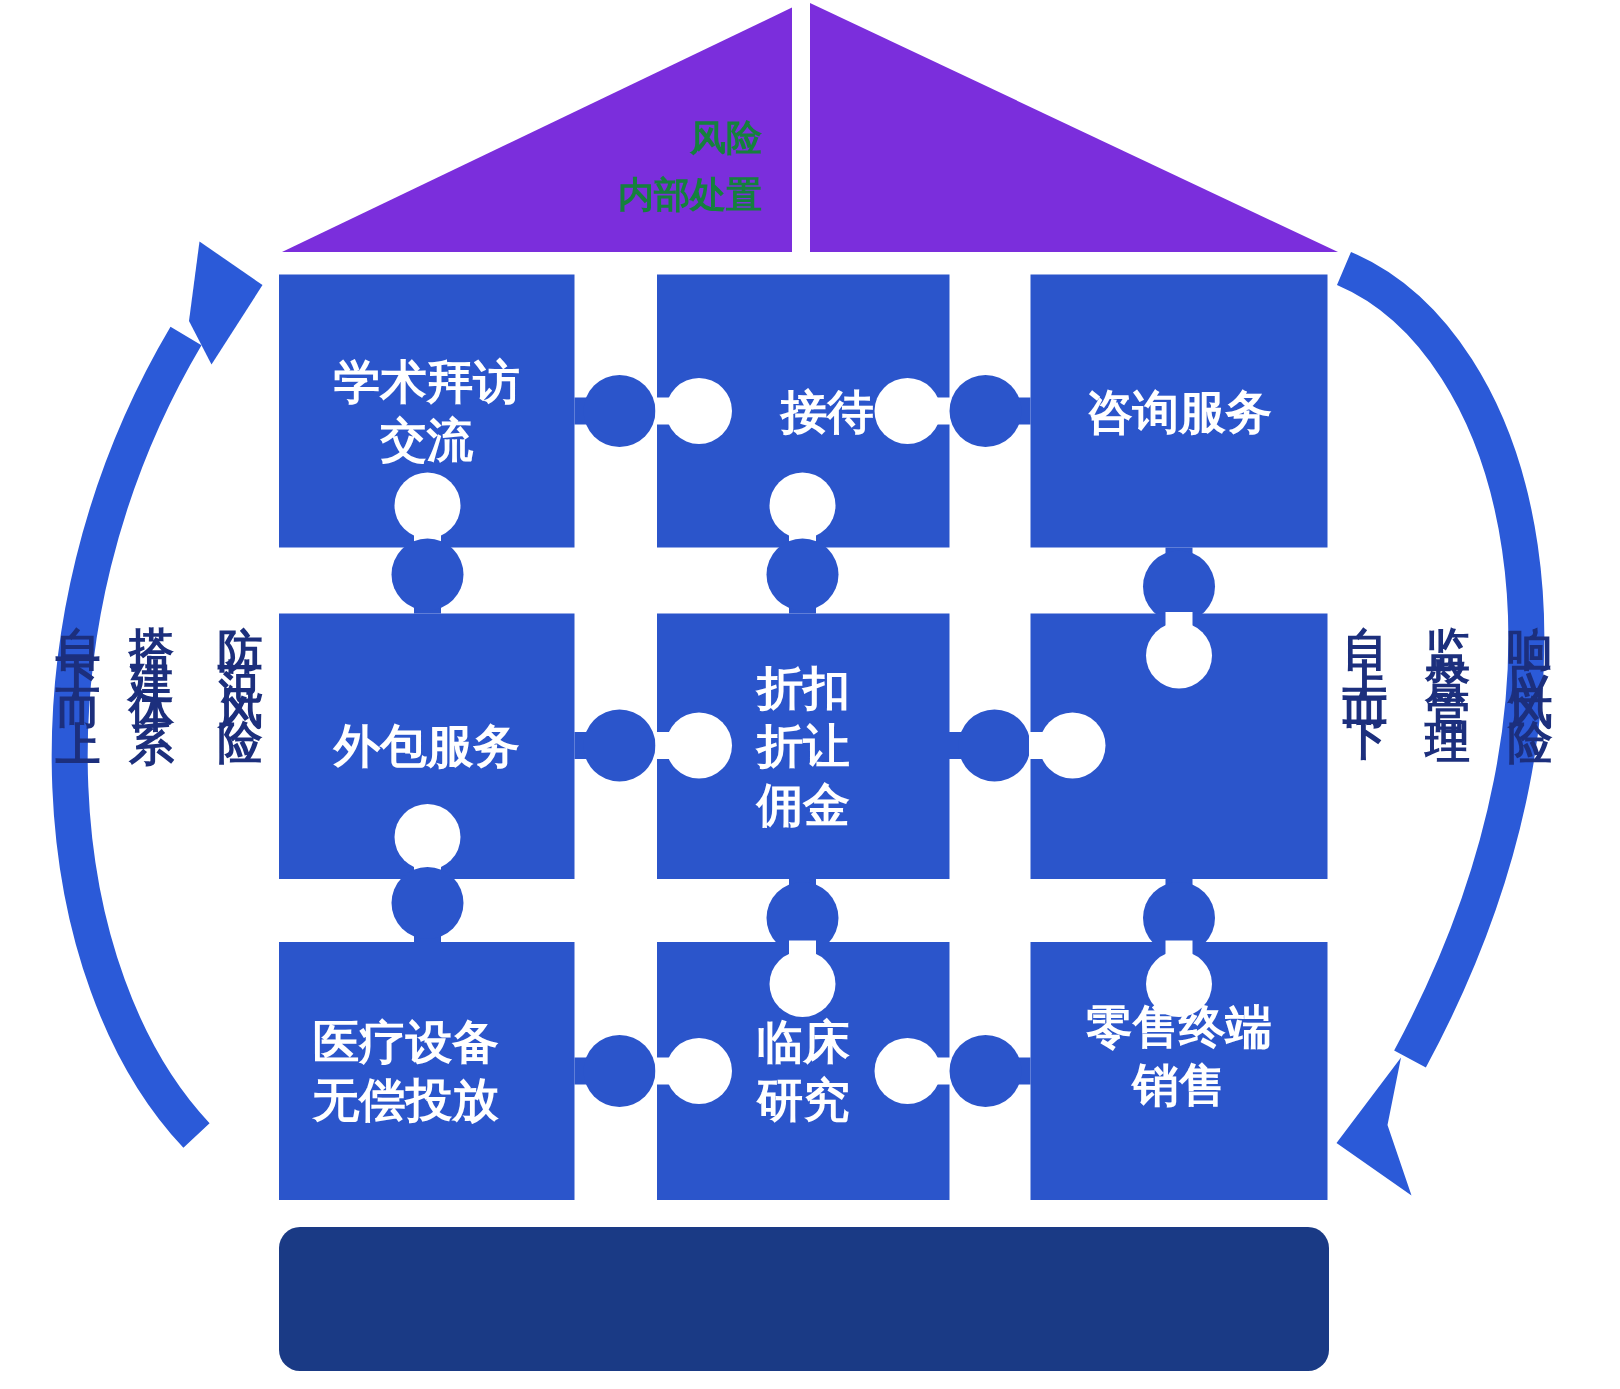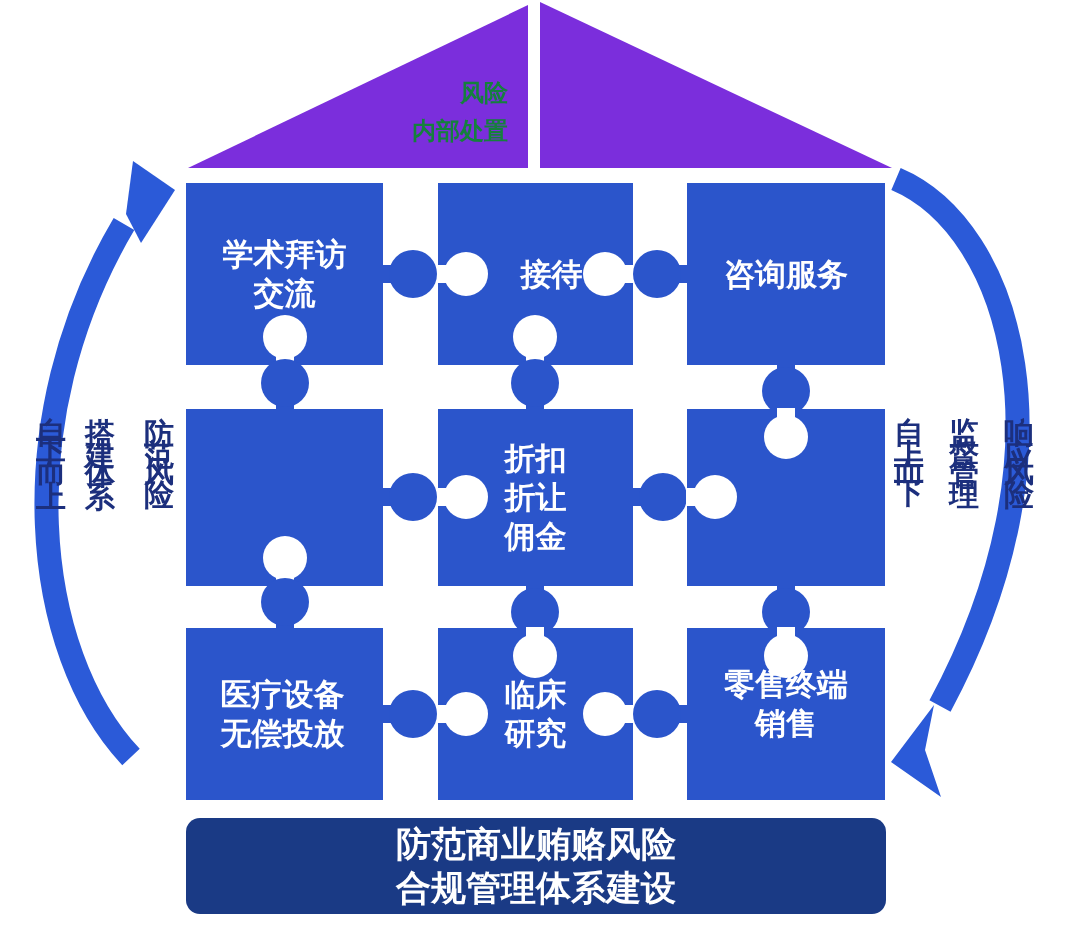--- a/index.html
+++ b/index.html
@@ -133,36 +133,33 @@
     <rect x="186" y="818" width="700" height="96" rx="14" fill="#1A3A85"></rect>
   </svg>
 
   <div class="txt roof-label" style="left:310px;top:74px;width:198px;text-align:right;">风险
 内部处置</div>
 
   <div class="txt piece-label" style="left:186px;top:183px;width:197px;height:182px;">学术拜访
 交流</div>
   <div class="txt piece-label" style="left:454px;top:183px;width:195px;height:182px;">接待</div>
   <div class="txt piece-label" style="left:687px;top:183px;width:198px;height:182px;">咨询服务</div>
+  <div class="txt piece-label" style="left:186px;top:409px;width:197px;height:177px;">外包服务</div>
   <div class="txt piece-label" style="left:438px;top:409px;width:195px;height:177px;text-align:right;">折扣
 折让
 佣金</div>
-  <div class="txt piece-label" style="left:184px;top:628px;width:197px;height:172px;">医疗设备
+  <div class="txt piece-label" style="left:172px;top:628px;width:197px;height:172px;">医疗设备
 无偿投放</div>
   <div class="txt piece-label" style="left:438px;top:628px;width:195px;height:172px;">临床
 研究</div>
   <div class="txt piece-label" style="left:687px;top:628px;width:198px;height:152px;">零售终端
 销售</div>
 
   <div class="txt side-col" style="left:35px;top:393px;">自下而上</div>
   <div class="txt side-col" style="left:84px;top:393px;">搭建体系</div>
   <div class="txt side-col" style="left:143px;top:393px;">防范风险</div>
 
   <div class="txt side-col" style="left:893px;top:393px;">自上而下</div>
   <div class="txt side-col" style="left:948px;top:393px;">监督管理</div>
   <div class="txt side-col" style="left:1003px;top:393px;">响应风险</div>
 
-  <div class="footer-box">
-    <div class="footer-text">防范商业贿赂风险
-合规管理体系建设</div>
-  </div>
 
 </div>
 
 </body></html>

